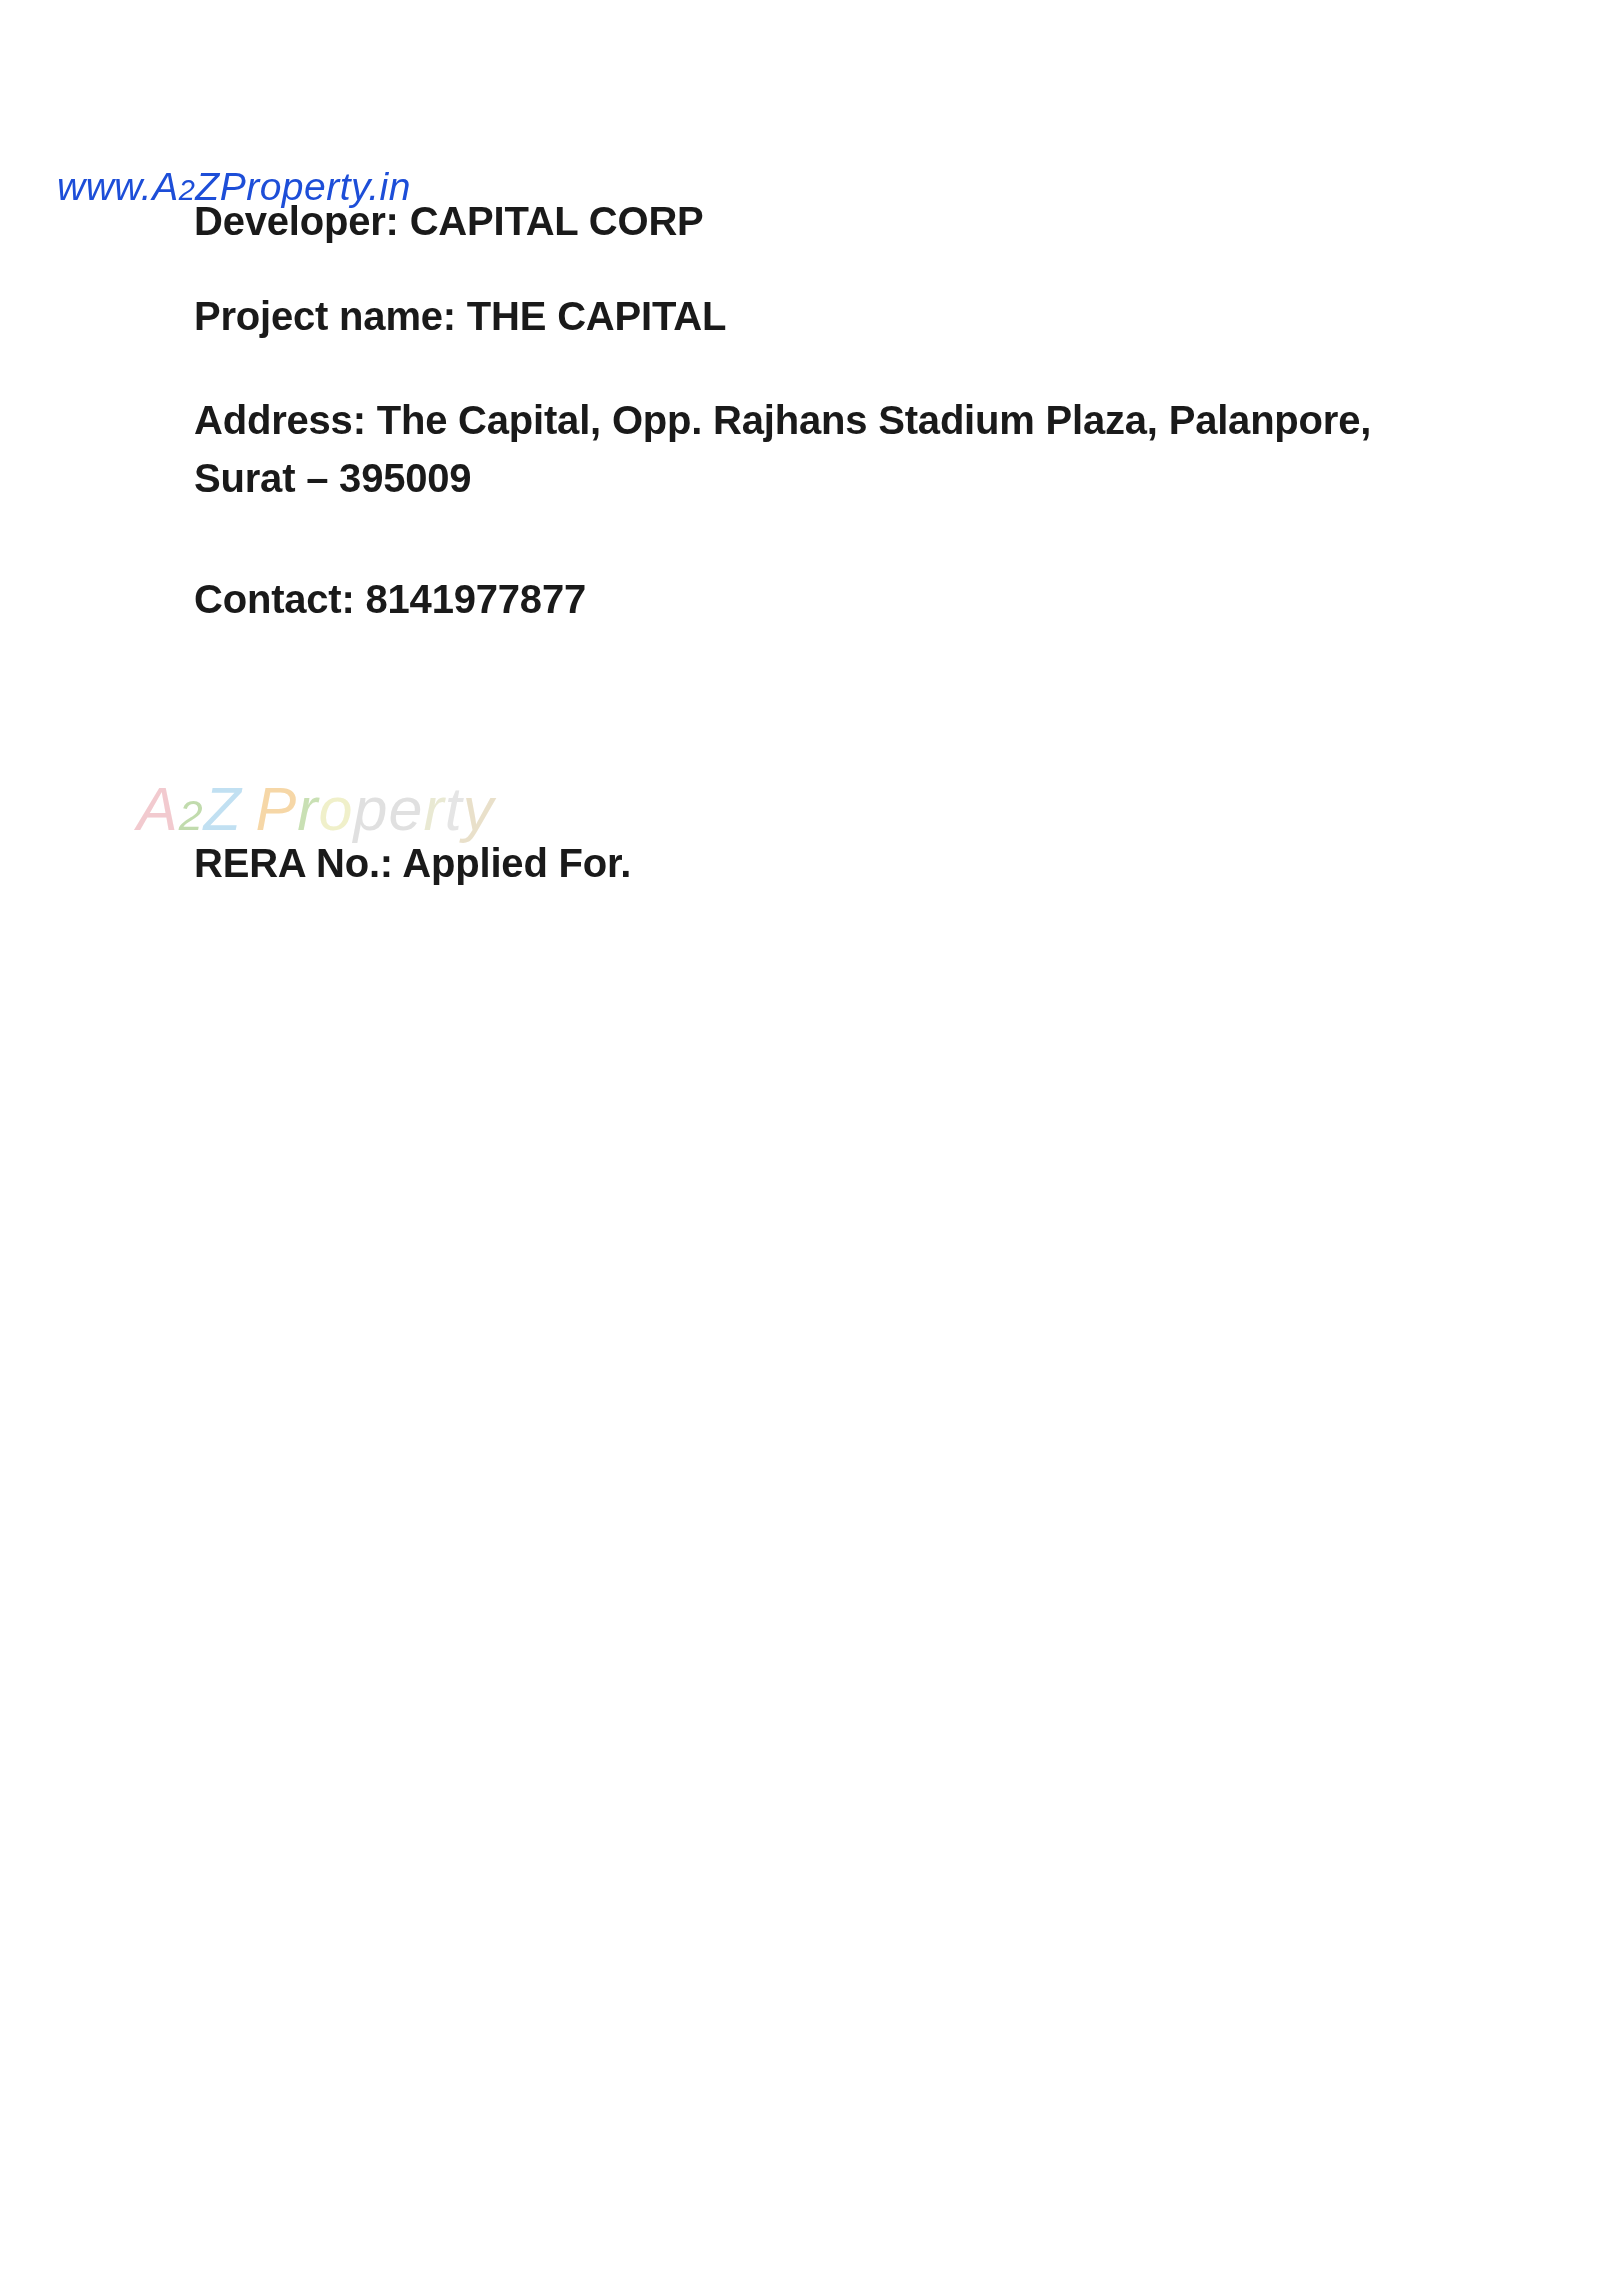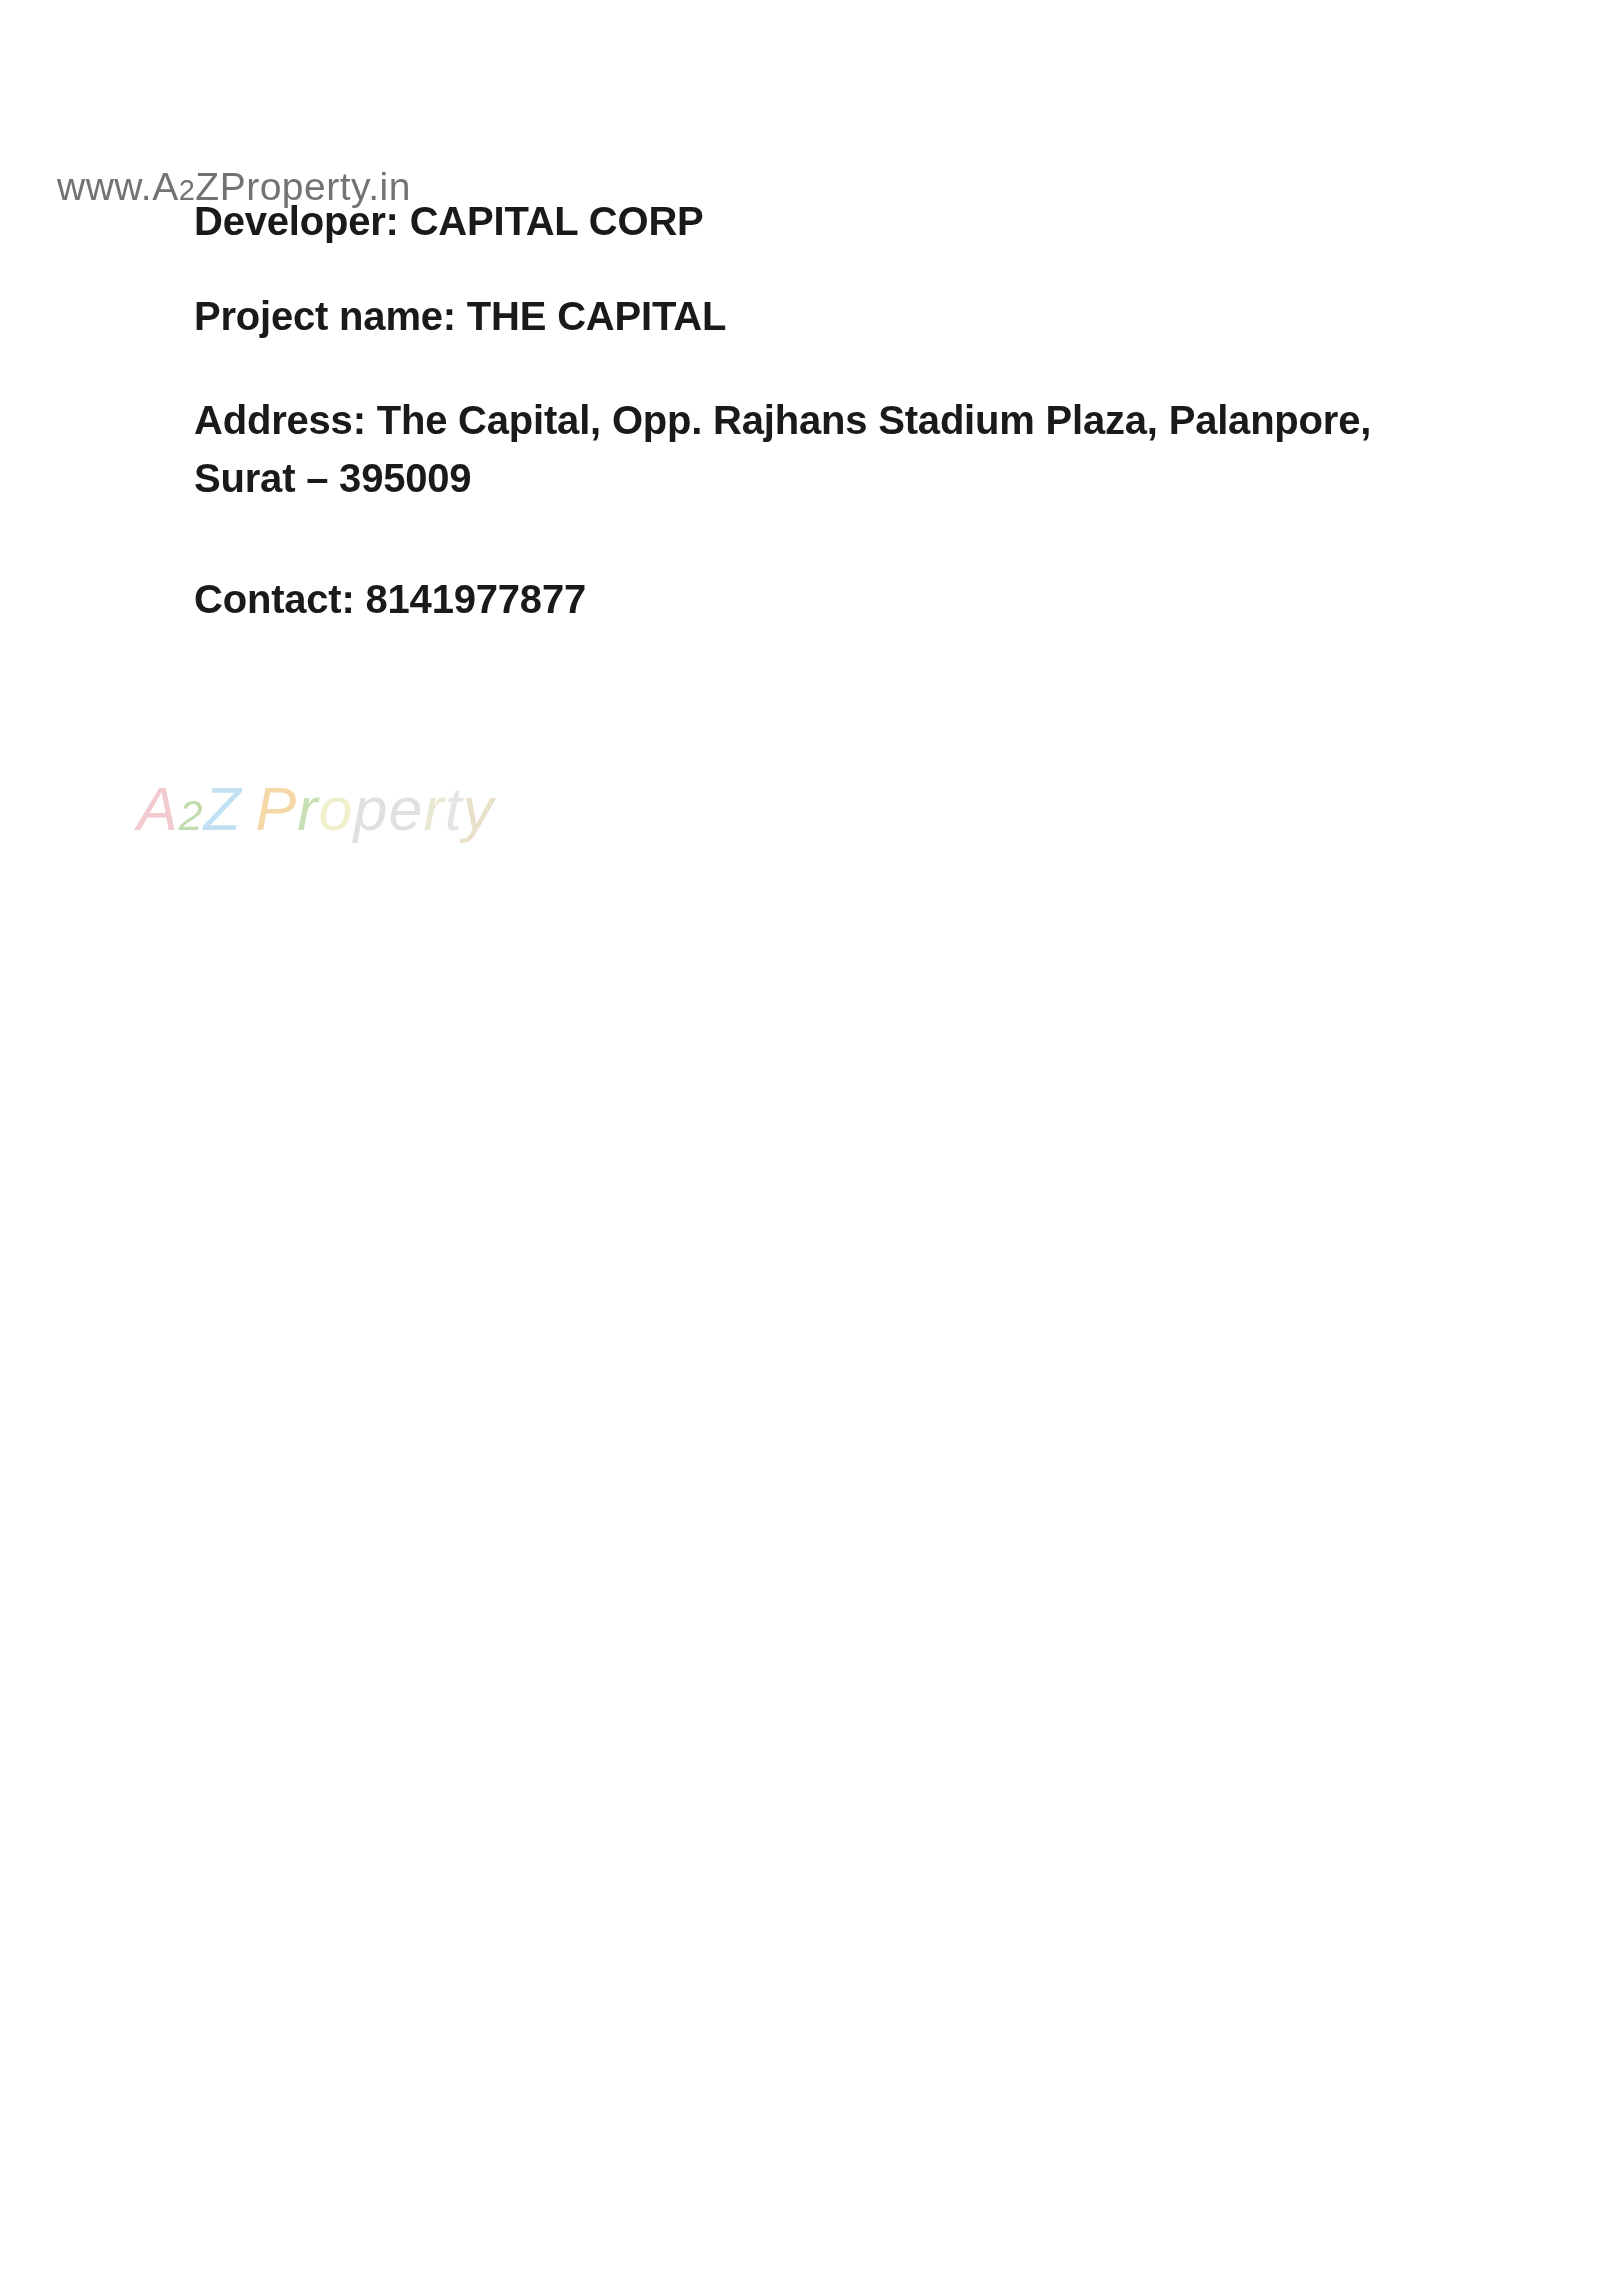--- a/index.html
+++ b/index.html
@@ -22,24 +22,25 @@
     background: #ffffff;
   }
 
   
   .url-watermark {
     position: absolute;
     left: 57px;
     top: 165px;
     font-size: 39px;
     letter-spacing: 0.5px;
-    color: #737373;
+    color: #1d4ed8;
     font-family: "Liberation Sans", sans-serif;
     white-space: nowrap;
     user-select: none;
+    font-style: italic;
   }
   .url-watermark .sub {
     font-size: 29px;
     vertical-align: baseline;
   }
 
   
   .brand-watermark {
     position: absolute;
     left: 137px;
@@ -103,16 +104,17 @@
   <div class="brand-watermark">
     <span class="bw-a">A</span><span class="bw-2">2</span><span class="bw-z">Z</span><span class="bw-p">P</span><span class="bw-r">r</span><span class="bw-o">o</span><span class="bw-p2">p</span><span class="bw-e">e</span><span class="bw-rr">r</span><span class="bw-t">t</span><span class="bw-y">y</span>
   </div>
 
   <div class="content">
     <p class="line">Developer: CAPITAL CORP</p>
     <p class="line">Project name: THE CAPITAL</p>
     <p class="line multi">Address: The Capital, Opp. Rajhans Stadium Plaza, Palanpore, Surat – 395009</p>
     <p class="line">Contact: 8141977877</p>
     <div class="spacer"></div>
+    <p class="line rera">RERA No.: Applied For.</p>
   </div>
 
 </div>
 
 
 </body></html>

